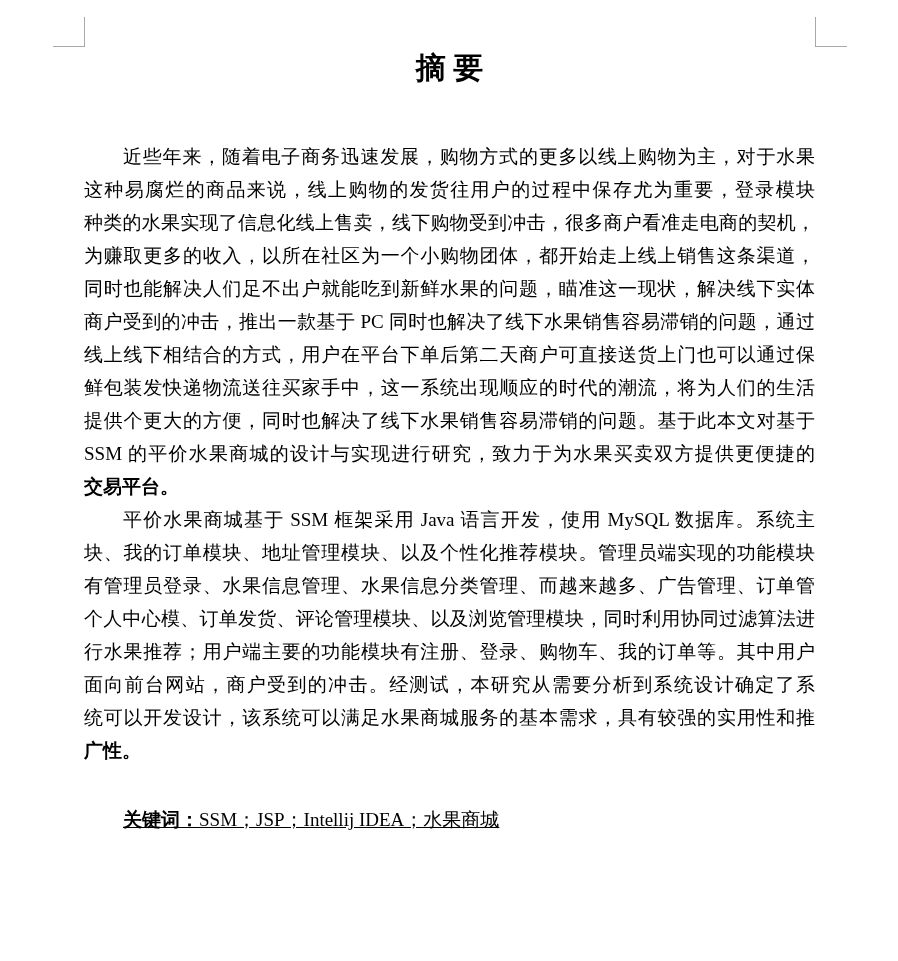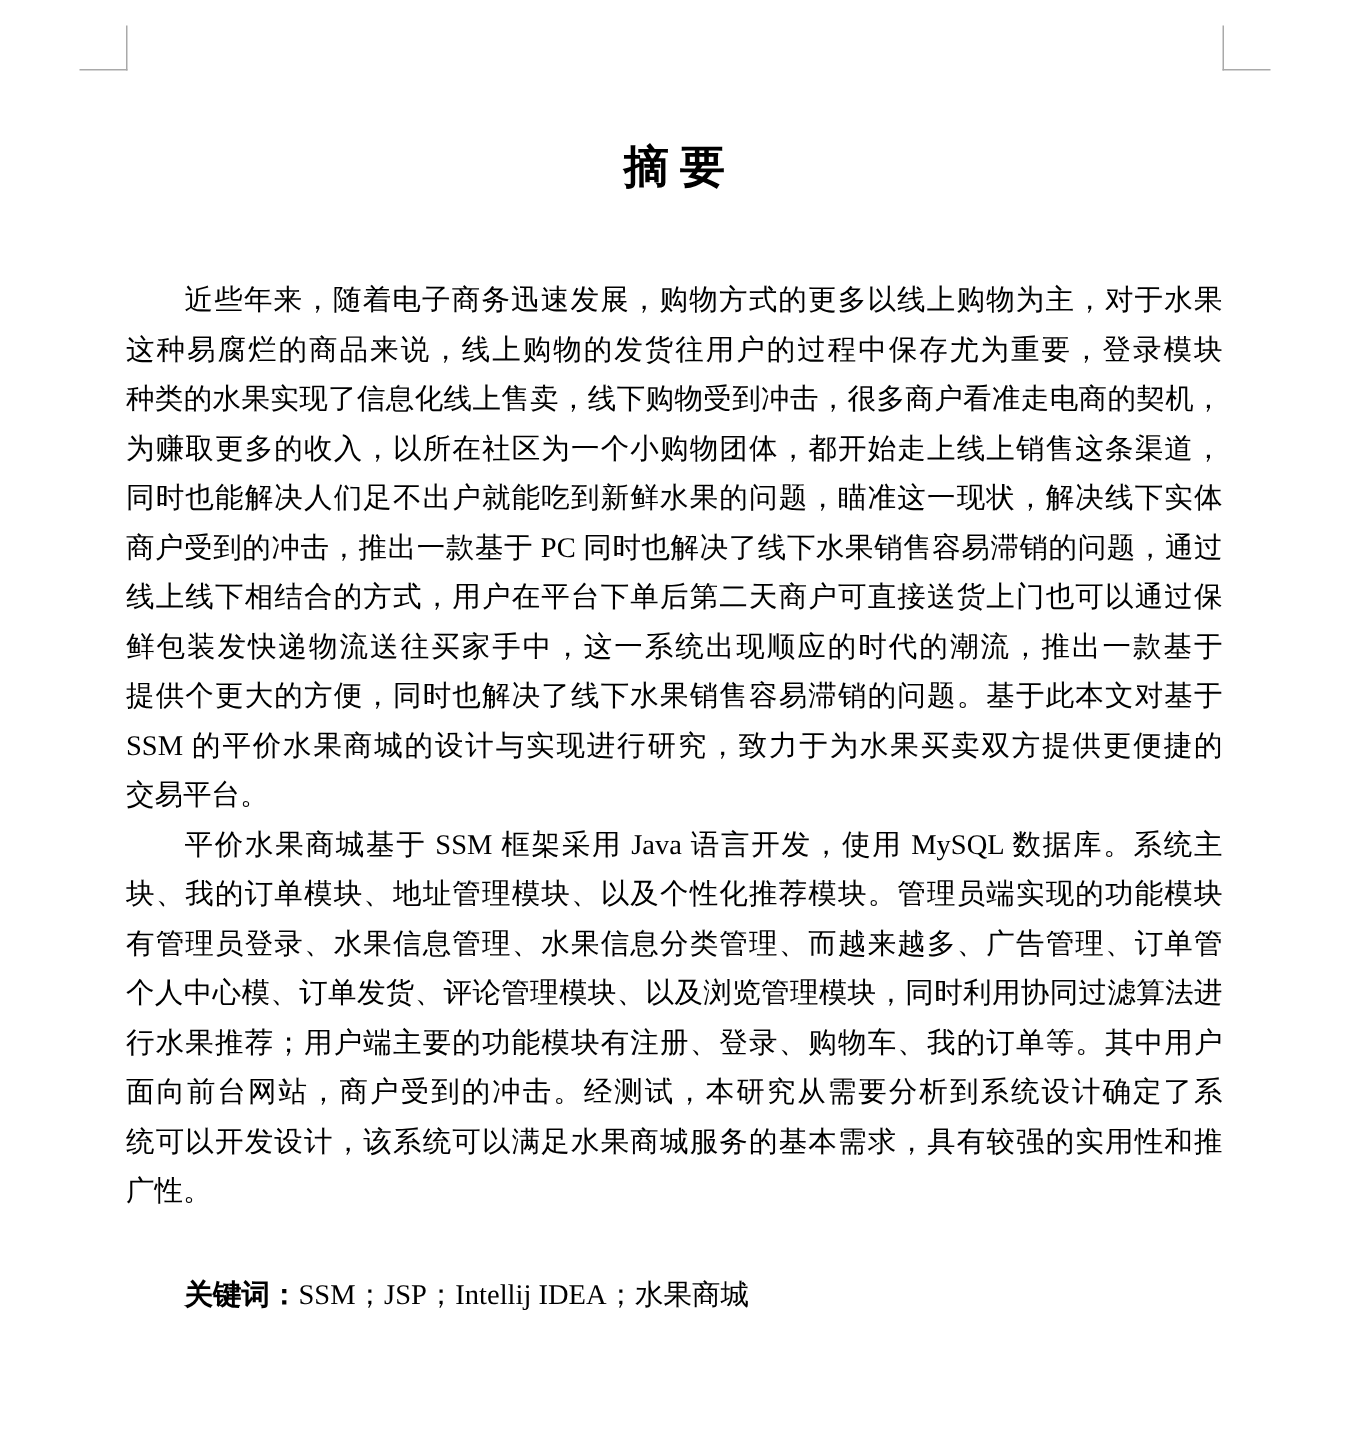--- a/index.html
+++ b/index.html
@@ -27,21 +27,20 @@
   .cm-tr {
     left: 815px;
     border-left: 1px solid #a9a9a9;
     border-bottom: 1px solid #a9a9a9;
   }
   .content {
     position: absolute;
     left: 84px;
     top: 48px;
     width: 731px;
-    margin-top: 44px;
   }
   .title {
     font-size: 30px;
     font-weight: bold;
     text-align: center;
     line-height: 40px;
     height: 40px;
     margin: 0 0 52px 0;
   }
   .para { margin: 0; }
@@ -51,27 +50,29 @@
     height: 33px;
     overflow: hidden;
     text-align: justify;
     text-align-last: justify;
     -moz-text-align-last: justify;
   }
   .line.first { text-indent: 39px; }
   .line.last {
     text-align: center;
     text-align-last: left;
+    font-weight: bold;
     -moz-text-align-last: left;
   }
   .keywords {
     margin-top: 36px;
     font-size: 19px;
     line-height: 33px;
     text-indent: 39px;
+    text-decoration: underline;
   }
   .kw-label {
     font-weight: bold;
     font-family: "Liberation Sans", "DejaVu Sans", sans-serif;
   }
 </style>
 </head>
 <body>
 
 <div class="page">
@@ -83,21 +84,21 @@
 
     <div id="paragraphs">
         <div class="para">
           <div class="line first">近些年来，随着电子商务迅速发展，购物方式的更多以线上购物为主，对于水果</div>
           <div class="line">这种易腐烂的商品来说，线上购物的发货往用户的过程中保存尤为重要，登录模块</div>
           <div class="line">种类的水果实现了信息化线上售卖，线下购物受到冲击，很多商户看准走电商的契机，</div>
           <div class="line">为赚取更多的收入，以所在社区为一个小购物团体，都开始走上线上销售这条渠道，</div>
           <div class="line">同时也能解决人们足不出户就能吃到新鲜水果的问题，瞄准这一现状，解决线下实体</div>
           <div class="line">商户受到的冲击，推出一款基于 PC 同时也解决了线下水果销售容易滞销的问题，通过</div>
           <div class="line">线上线下相结合的方式，用户在平台下单后第二天商户可直接送货上门也可以通过保</div>
-          <div class="line">鲜包装发快递物流送往买家手中，这一系统出现顺应的时代的潮流，推出一款基于</div>
+          <div class="line">鲜包装发快递物流送往买家手中，这一系统出现顺应的时代的潮流，将为人们的生活</div>
           <div class="line">提供个更大的方便，同时也解决了线下水果销售容易滞销的问题。基于此本文对基于</div>
           <div class="line">SSM 的平价水果商城的设计与实现进行研究，致力于为水果买卖双方提供更便捷的</div>
           <div class="line last">交易平台。</div>
         </div>
         <div class="para">
           <div class="line first">平价水果商城基于 SSM 框架采用 Java 语言开发，使用 MySQL 数据库。系统主</div>
           <div class="line">块、我的订单模块、地址管理模块、以及个性化推荐模块。管理员端实现的功能模块</div>
           <div class="line">有管理员登录、水果信息管理、水果信息分类管理、而越来越多、广告管理、订单管理、</div>
           <div class="line">个人中心模、订单发货、评论管理模块、以及浏览管理模块，同时利用协同过滤算法进</div>
           <div class="line">行水果推荐；用户端主要的功能模块有注册、登录、购物车、我的订单等。其中用户</div>

